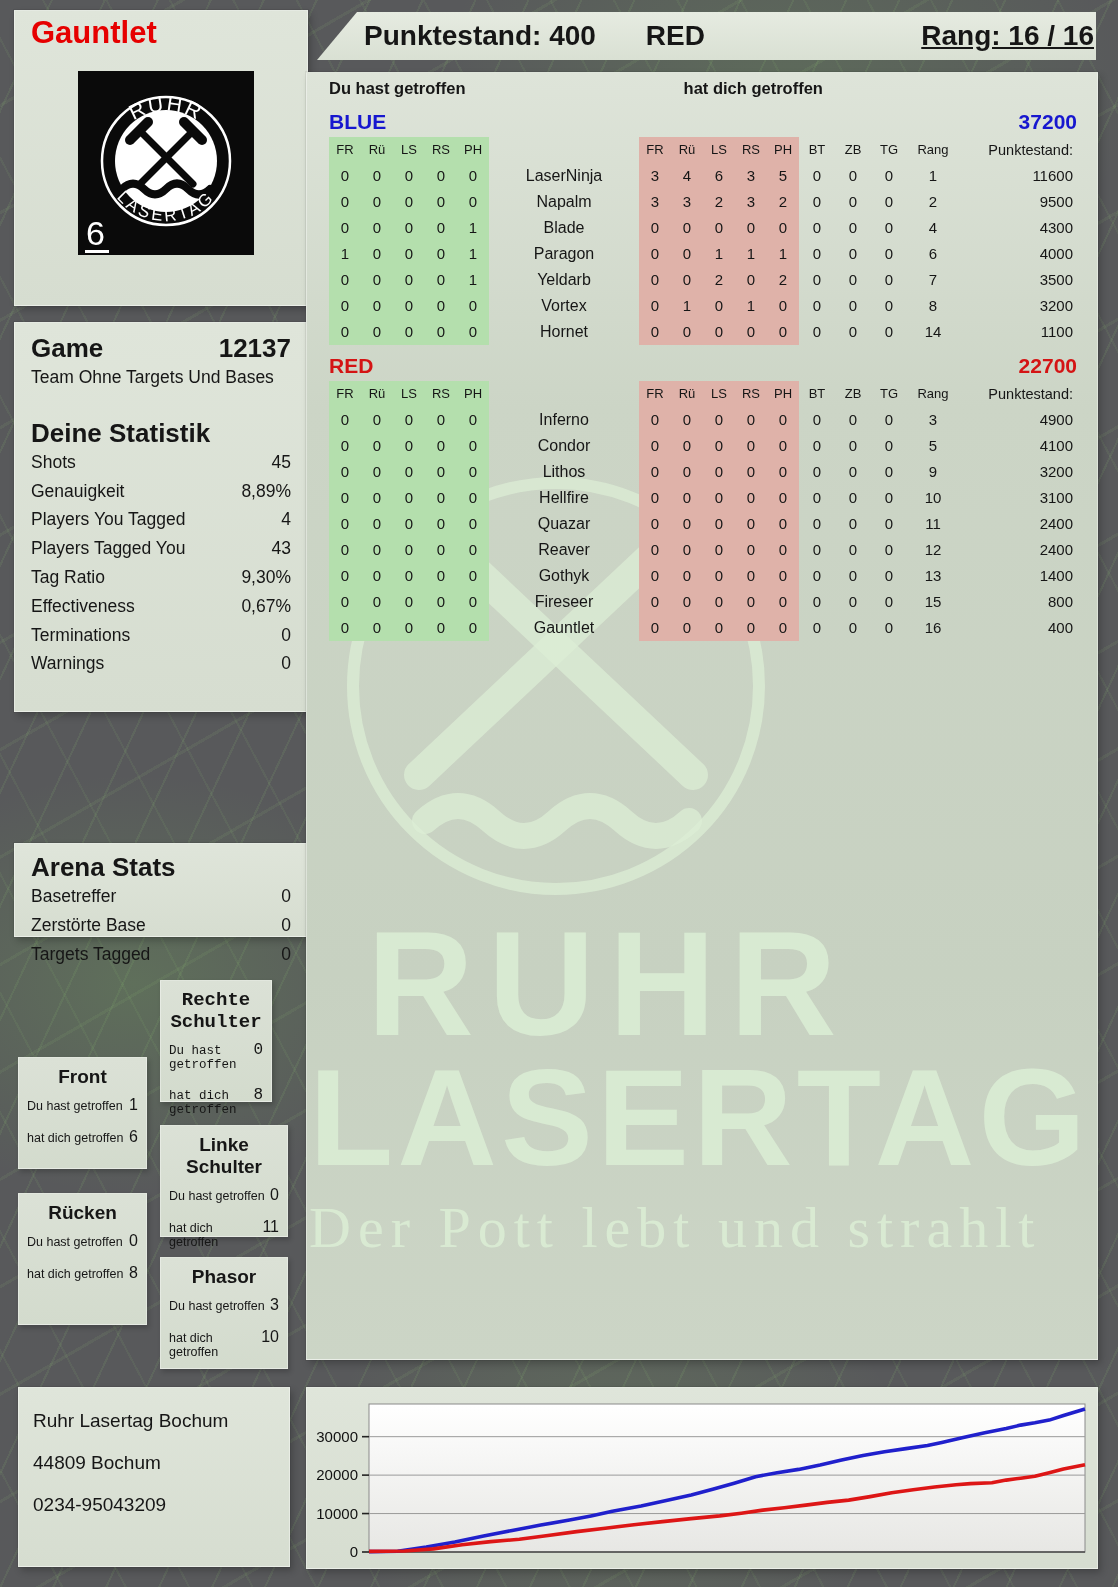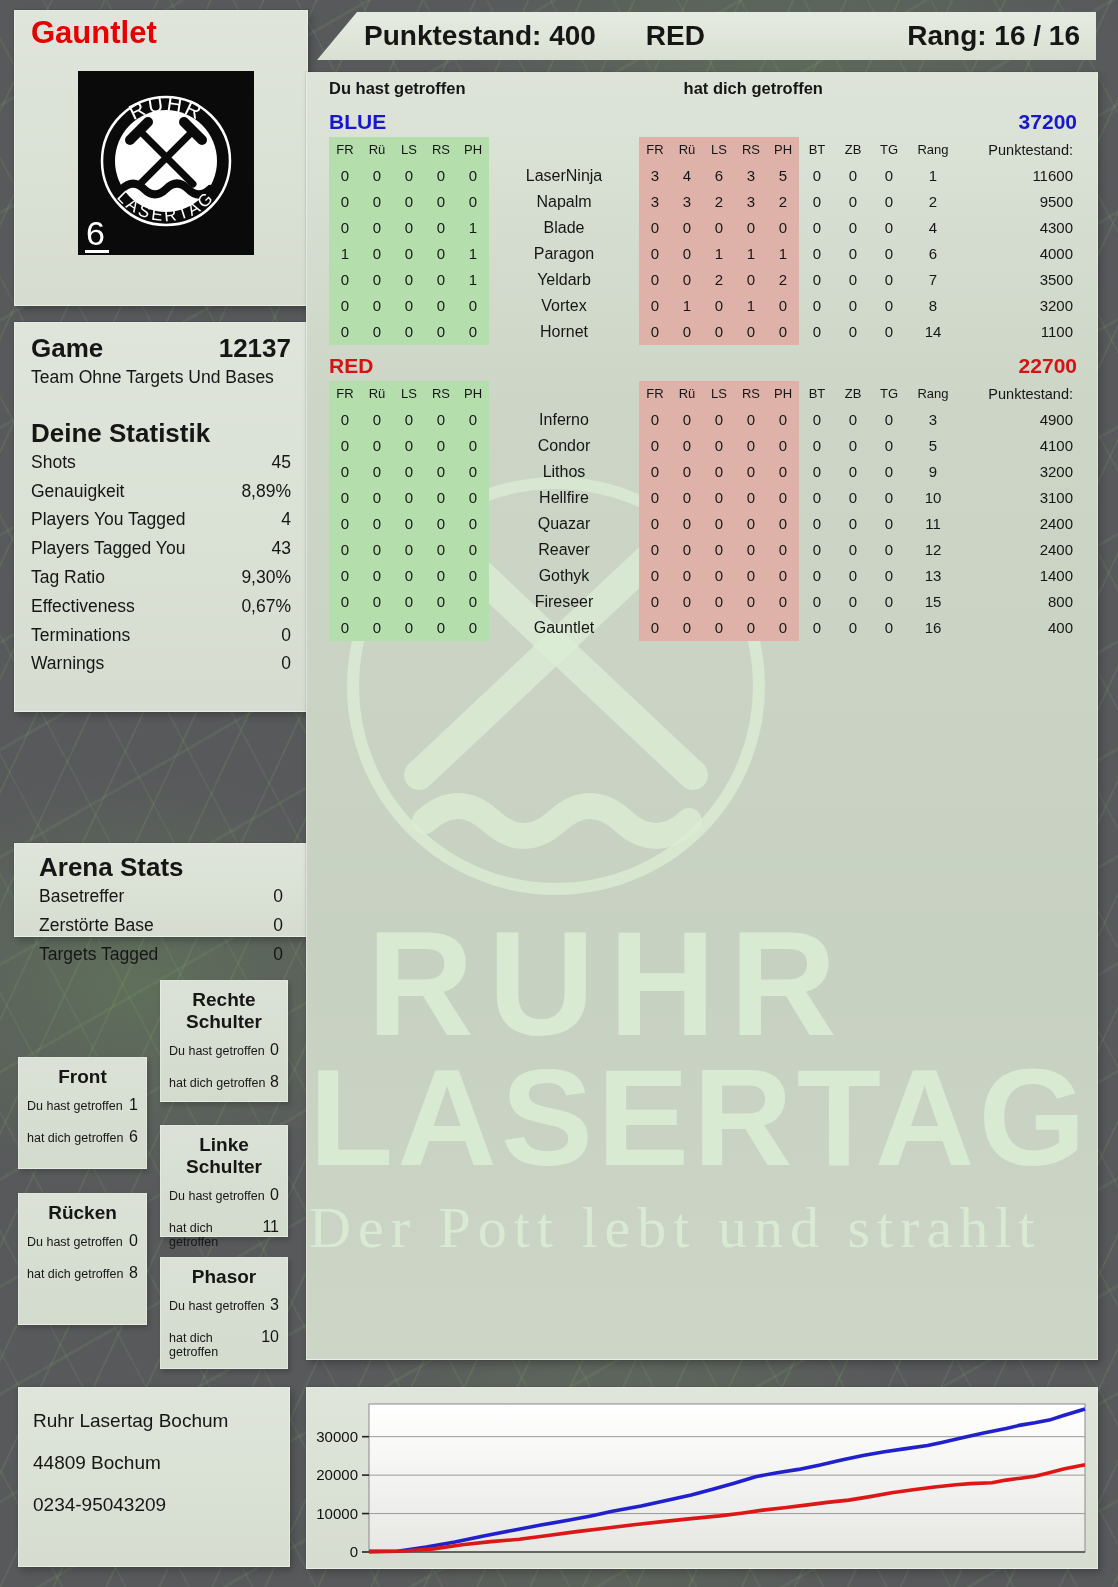--- a/index.html
+++ b/index.html
@@ -19,37 +19,37 @@
     box-shadow:0 0 0 1px rgba(0,0,0,.06), 3px 4px 7px rgba(0,0,0,.22);}
   
   .player-panel{left:14px;top:10px;width:294px;height:296px;}
   .player-name{position:absolute;left:16px;top:4px;font-size:31px;font-weight:bold;color:#e60000;}
   .logo-box{position:absolute;left:63px;top:60px;width:176px;height:184px;background:#0a0a0a;}
   .stats-panel{left:14px;top:322px;width:294px;height:390px;padding:10px 16px;}
   .row-line{display:flex;justify-content:space-between;font-size:17.5px;line-height:28.8px;}
   .row-line .lbl{white-space:nowrap;}
   .bold-row{font-weight:bold;font-size:26px;line-height:30px;gap:15px;}
   .spacer26{height:26px;}
-  .arena-panel{left:14px;top:843px;width:294px;height:94px;padding:8px 24px;}
+  .arena-panel{left:14px;top:843px;width:294px;height:94px;padding:8px 16px;}
   
   .zone{position:absolute;box-sizing:border-box;padding:6px 8px;
     background:linear-gradient(180deg,#dbe1d6,#d3dbcd);
     border:1px solid rgba(255,255,255,.35);box-shadow:2px 3px 5px rgba(0,0,0,.2);}
   .zone .ztitle{text-align:center;font-weight:bold;font-size:19px;margin:2px 0 8px 0;}
   .zone .zrow{display:flex;justify-content:space-between;align-items:baseline;margin:0 0 14px 0;}
   .zone .zlbl{font-size:12.5px;}
   .zone .zval{font-size:16px;}
   
   .header-bar{position:absolute;left:306px;top:12px;width:790px;height:48px;
     background:linear-gradient(180deg,#e6ebe1,#d9e0d3);
     clip-path:polygon(11px 100%, 51px 0%, 100% 0%, 100% 100%);
     display:flex;align-items:center;font-size:28px;font-weight:bold;padding:0;box-sizing:border-box;}
   .header-bar .score{margin-left:58px;}
   .header-bar .team{margin-left:50px;}
-  .header-bar .rank{margin-left:auto;margin-right:16px;}
+  .header-bar .rank{margin-left:auto;margin-right:2px;text-decoration:underline;}
   
   .main-panel{left:306px;top:72px;width:792px;height:1288px;
     background:linear-gradient(180deg,#dee4d9 0%,#ccd5c6 26%,#c7d1c1 70%,#ccd5c6 100%);}
   .wm{position:absolute;left:0;top:380px;pointer-events:none;}
   .tables{position:absolute;left:22px;top:6px;width:748px;}
   .hit-col-label{font-size:16.5px;font-weight:bold;}
   .labels-row{display:flex;height:28px;}
   .labels-row .them{margin-left:218px;}
   .team-head{display:flex;justify-content:space-between;align-items:center;height:30px;font-size:21px;font-weight:bold;}
   .grid{display:grid;grid-template-columns:repeat(5,32px) 150px repeat(5,32px) 36px 36px 36px 52px 114px;
@@ -196,21 +196,21 @@
       <div class="ztitle">Rücken</div>
       <div class="zrow">
         <span class="zlbl">Du hast getroffen</span>
         <span class="zval">0</span>
       </div>
       <div class="zrow">
         <span class="zlbl">hat dich getroffen</span>
         <span class="zval">8</span>
       </div>
     </div>
-  <div class="zone" style="left:160px;top:980px;width:128px;height:122px;">
+  <div class="zone" style="left:160px;top:980px;width:112px;height:122px;font-family:Liberation Mono, monospace;">
       <div class="ztitle">Rechte Schulter</div>
       <div class="zrow">
         <span class="zlbl">Du hast getroffen</span>
         <span class="zval">0</span>
       </div>
       <div class="zrow">
         <span class="zlbl">hat dich getroffen</span>
         <span class="zval">8</span>
       </div>
     </div>

